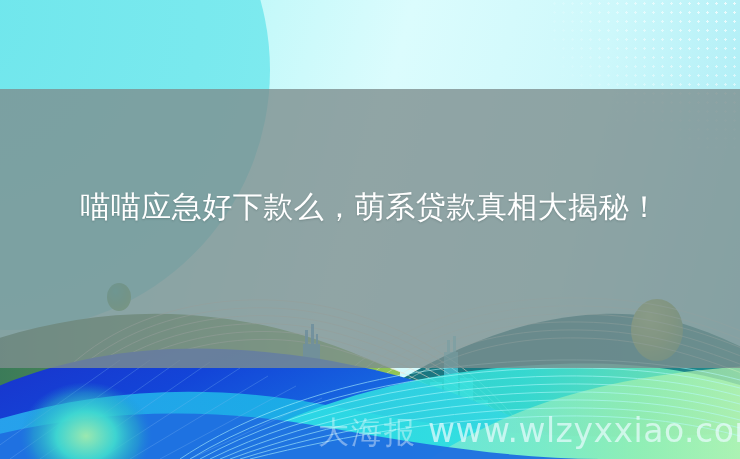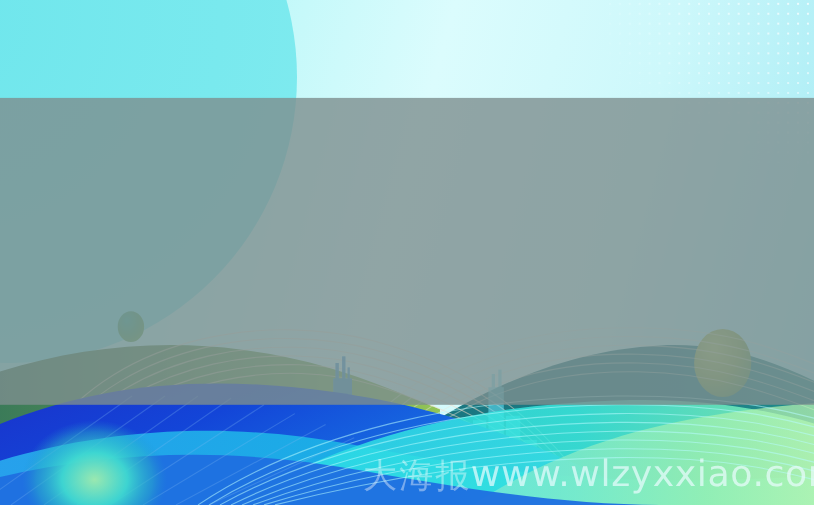--- a/index.html
+++ b/index.html
@@ -57,21 +57,21 @@
   #headline span{display:inline-block;max-width:660px;}
 
   
   .wm{
     position:absolute;
     color:rgba(255,255,255,.55);
     font-family:"DejaVu Sans","Liberation Sans",sans-serif;
     white-space:nowrap;
     pointer-events:none;
   }
-  #wm-brand{left:330px;top:412px;font-size:31px;letter-spacing:2px;color:rgba(255,255,255,.40);}
+  #wm-brand{left:318px;top:412px;font-size:31px;letter-spacing:2px;color:rgba(255,255,255,.40);}
   #wm-url{left:428px;top:411px;font-size:33px;letter-spacing:.5px;color:rgba(235,252,255,.70);}
 </style>
 </head>
 <body>
 
 <div id="poster">
 
   <div class="layer" id="sky"></div>
 
   <div id="circle-topleft"></div>
@@ -221,17 +221,20 @@
           <path d="M 190 459 L 322 398"></path>
       </g>
 
       <ellipse cx="86" cy="436" rx="66" ry="54" fill="url(#gGlow)"></ellipse>
 
     </g>
   </svg>
 
   <div id="grey-band"></div>
 
+  <div id="headline">
+    <span>喵喵应急好下款么，萌系贷款真相大揭秘！</span>
+  </div>
 
   <div class="wm" id="wm-brand">大海报</div>
   <div class="wm" id="wm-url">www.wlzyxxiao.com</div>
 
 </div>
 
 </body></html>

